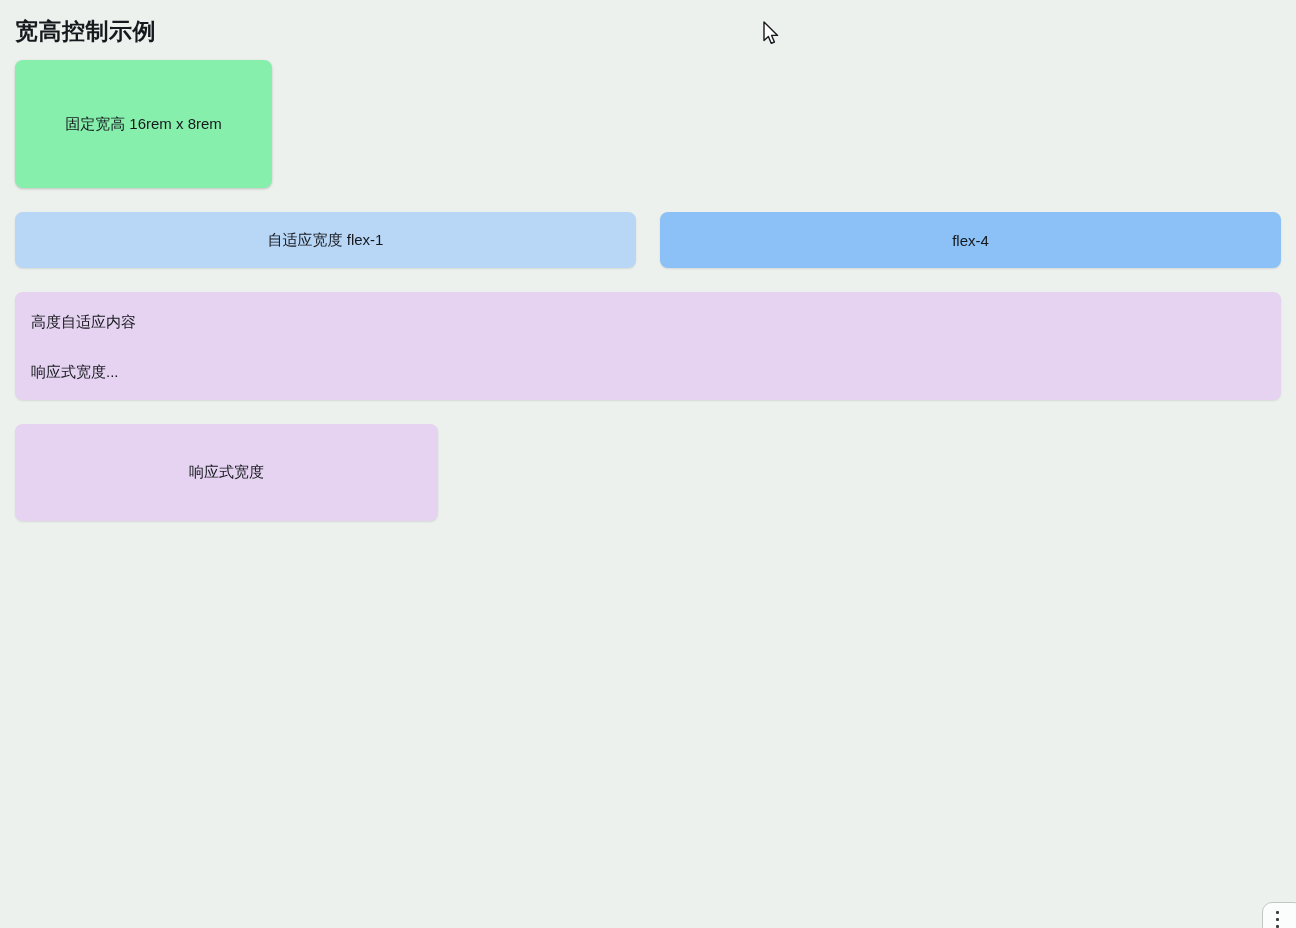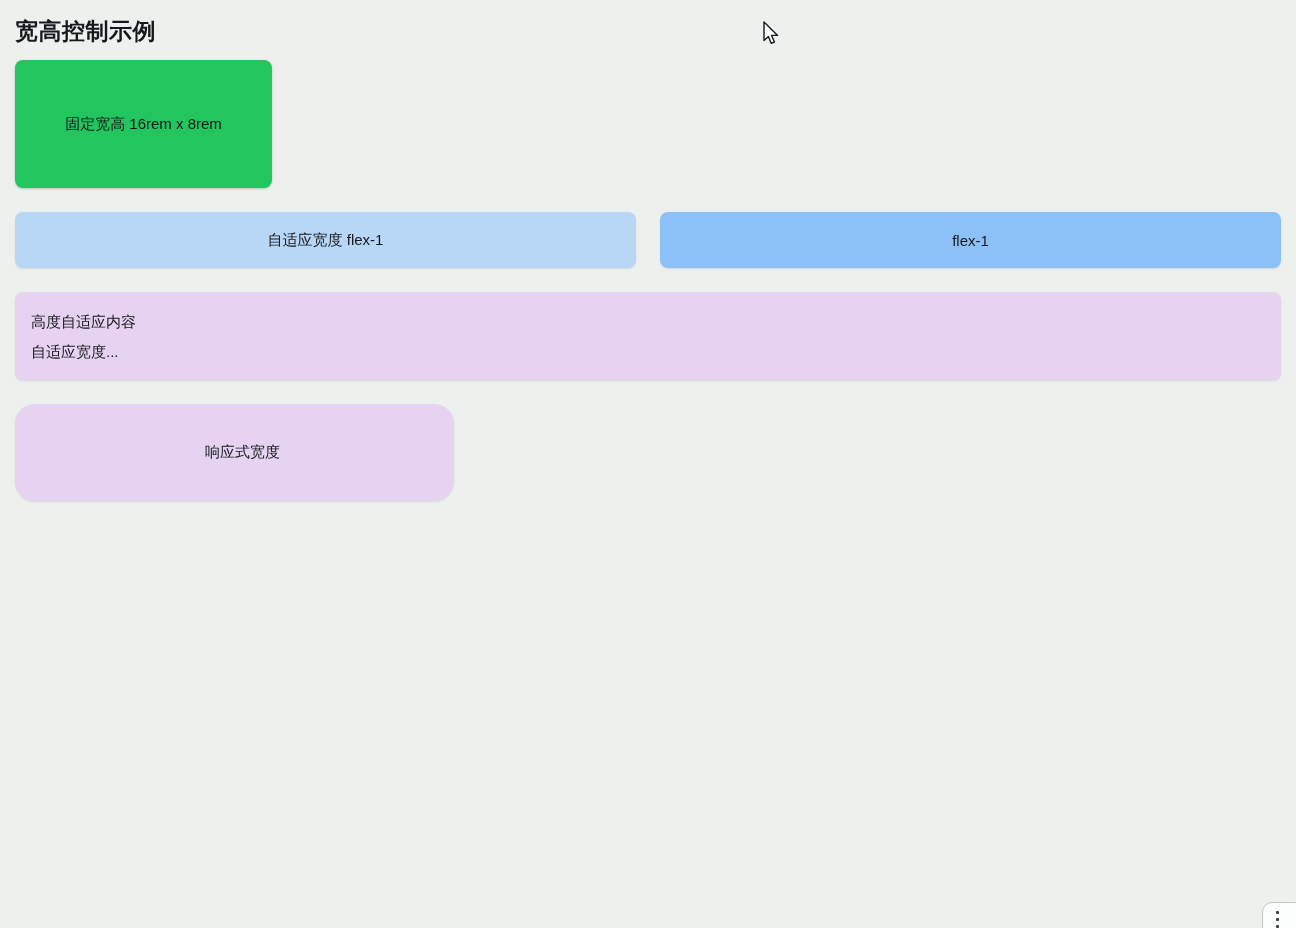--- a/index.html
+++ b/index.html
@@ -37,28 +37,27 @@
   }
   .flex1{flex:1 1 0;}
   .w-third{width:calc((100% - 16px)/3);flex:0 0 auto;}
   .auto-box{
     border-radius:8px;
     padding:16px;
     box-shadow:0 1px 2px rgba(0,0,0,0.10);
     font-size:15px;
     line-height:24px;
   }
-  .auto-box .heading{font-weight:500;margin:2px 0 6px 0;}
+  .auto-box .heading{font-weight:500;margin:2px 0 26px 0;}
   .responsive-box{
     width:423px;height:97px;
-    border-radius:20px;
+    border-radius:8px;
     box-shadow:0 1px 2px rgba(0,0,0,0.10);
     display:flex;align-items:center;justify-content:center;
     font-size:15px;
-    padding-left:16px;
   }
   .cursor{
     position:absolute;left:763px;top:21px;
     width:17px;height:26px;
     pointer-events:none;
   }
   .floating-widget{
     position:absolute;
     right:-8px;bottom:-12px;
     width:42px;height:38px;
@@ -74,37 +73,37 @@
   .floating-widget .dot{width:3px;height:3px;background:#3a3f3c;border-radius:1px;}
 </style>
 </head>
 <body style="background: rgb(236, 241, 238); color: rgb(21, 24, 28);">
 
 <div class="page">
   <h1 class="page-title">宽高控制示例</h1>
 
   <div class="stack">
 
-    <div class="card-fixed" style="background: #22c55e;">
+    <div class="card-fixed" style="background: #86efac;">
       <span>固定宽高 16rem x 8rem</span>
     </div>
 
     <div class="row">
       <div class="box flex1" style="background: rgb(184, 214, 246);">
         <span>自适应宽度 flex-1</span>
       </div>
       <div class="box flex1" style="background: rgb(139, 193, 247);">
-        <span>flex-1</span>
+        <span>flex-4</span>
       </div>
     </div>
 
 
     <div class="auto-box" style="background: rgb(230, 211, 242);">
       <div class="heading">高度自适应内容</div>
-      <div>自适应宽度...</div>
+      <div>响应式宽度...</div>
     </div>
 
     <div class="responsive-box" style="background: rgb(230, 211, 242);">
       <span>响应式宽度</span>
     </div>
 
   </div>
 </div>
 
 <svg class="cursor" viewBox="0 0 17 26">

